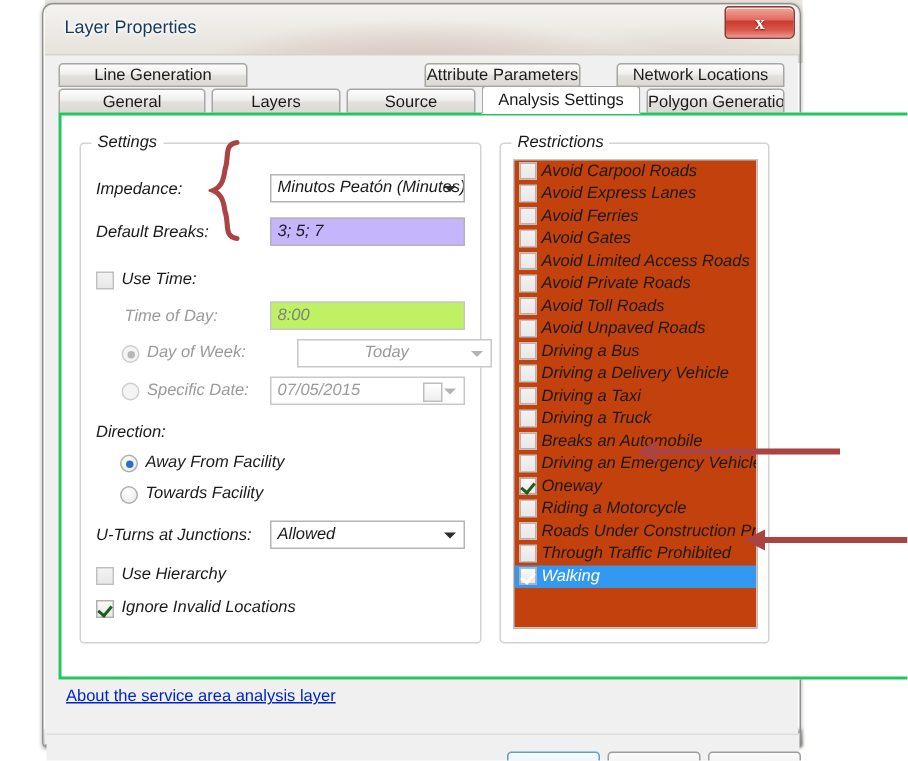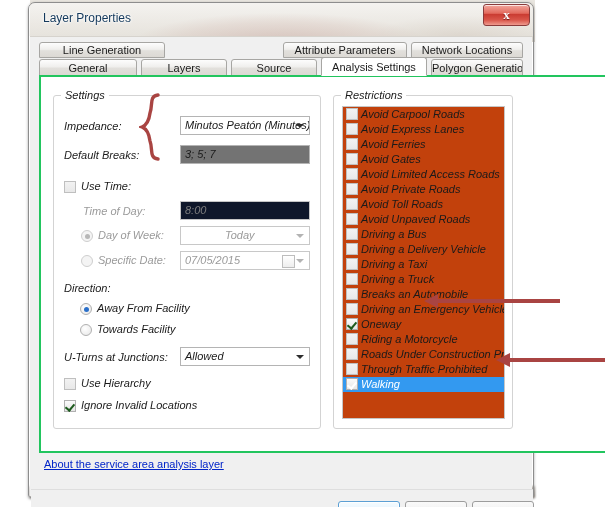--- a/index.html
+++ b/index.html
@@ -179,30 +179,30 @@
     font-size: 11px;
     color: #1a1a1a;
     white-space: nowrap;
   }
   .lbl.dis { color: #9a9a9a; }
 
   
   .textbox {
     position: absolute;
     border: 1px solid #b4b4b4;
-    background: #737373;
+    background: #c4b5fd;
     box-sizing: border-box;
     font-size: 11px;
     color: #1a1a1a;
     line-height: 17px;
     padding-left: 4px;
     overflow: hidden;
     white-space: nowrap;
   }
-  .textbox.dis { color: #7f7f7f; background: #0f172a; border-color: #c6c6c6; }
+  .textbox.dis { color: #7f7f7f; background: #bef264; border-color: #c6c6c6; }
 
   .combo {
     position: absolute;
     border: 1px solid #b4b4b4;
     background: #ffffff;
     box-sizing: border-box;
     font-size: 11px;
     color: #1a1a1a;
     line-height: 17px;
     padding-left: 4px;
@@ -385,21 +385,21 @@
     <div id="title-text">Layer Properties</div>
     <div id="close-button">
       <div class="x">x</div>
     </div>
   </div>
 
   <div id="dialog-body">
 
     <div id="tabstrip">
         <div class="tab row1" style="left: 0px; width: 126px;">Line Generation</div>
-        <div class="tab row1" style="left: 244px; width: 124px;">Attribute Parameters</div>
+        <div class="tab row1" style="left: 244px; width: 104px;">Attribute Parameters</div>
         <div class="tab row1" style="left: 372px; width: 112px;">Network Locations</div>
         <div class="tab row2" style="left: 0px; width: 98px;">General</div>
         <div class="tab row2" style="left: 192px; width: 86px;">Source</div>
         <div class="tab row2" style="left: 102px; width: 86px;">Layers</div>
         <div class="tab row2 active" style="left: 282px; width: 106px;">Analysis Settings</div>
         <div class="tab row2" style="left: 392px; width: 92px;">Polygon Generation</div>
       </div>
 
     <div id="tabpage">
 
@@ -420,21 +420,21 @@
         <div class="chk off2" style="left:10px; top:85px;"></div>
         <div class="lbl" style="left:27px; top:84px;">Use Time:</div>
 
         <div class="lbl dis" style="left:29px; top:109px;">Time of Day:</div>
         <div class="textbox dis" style="left:126px; top:105px; width:130px; height:19px;">
           <span>8:00</span>
         </div>
 
         <div class="radio dis sel" style="left:27px; top:134px;"></div>
         <div class="lbl dis" style="left:44px; top:133px;">Day of Week:</div>
-        <div class="combo dis" style="left:126px; top:130px; width:130px; height:19px;padding-left:44px;">
+        <div class="combo dis" style="left:144px; top:130px; width:130px; height:19px;padding-left:44px;">
           <span>Today</span>
           <span class="arrow"></span>
         </div>
 
         <div class="radio dis" style="left:27px; top:159px;"></div>
         <div class="lbl dis" style="left:44px; top:158px;">Specific Date:</div>
         <div class="combo dis" style="left:126px; top:155px; width:130px; height:19px;">
           <span>07/05/2015</span>
           <span class="datebtn" style="right:14px; top:3px;"></span>
           <span class="arrow"></span>

